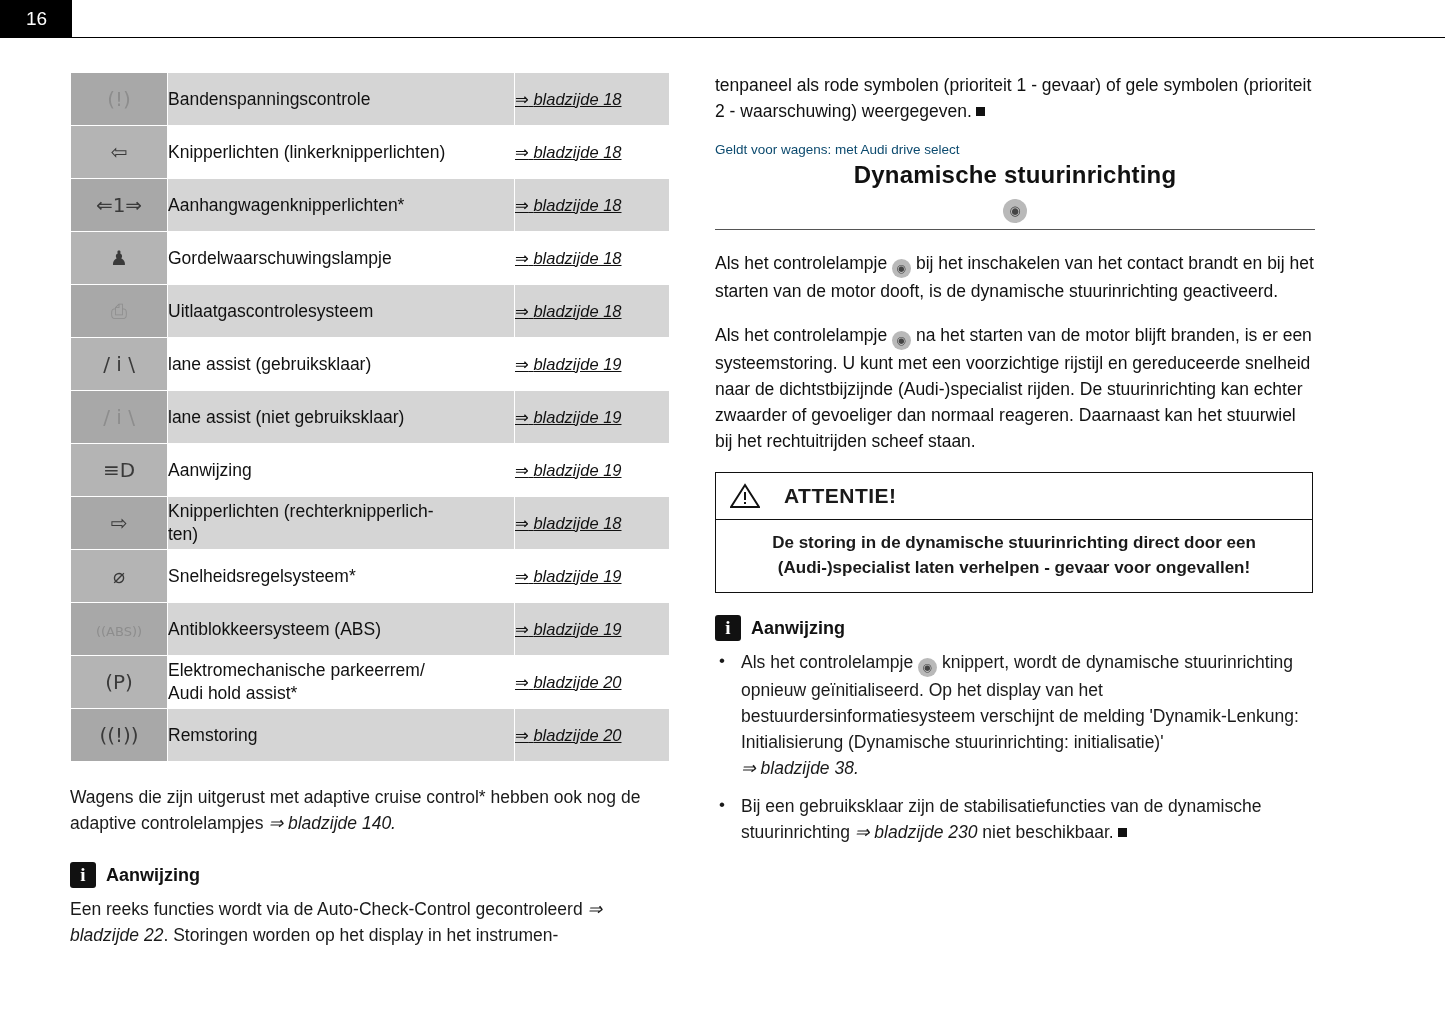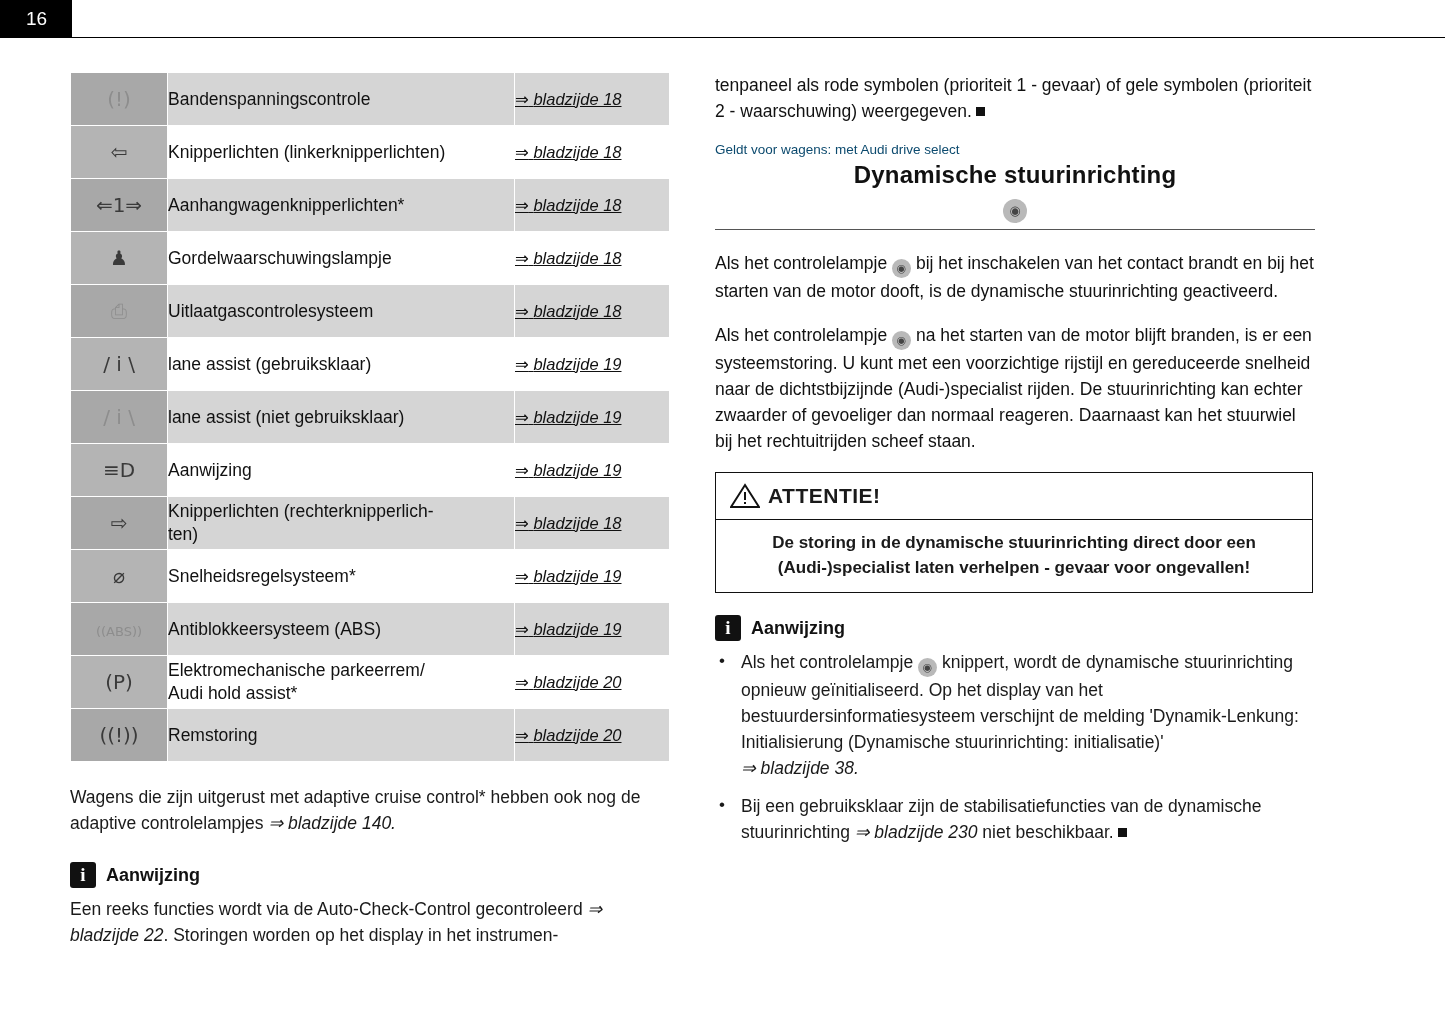--- a/index.html
+++ b/index.html
@@ -196,21 +196,21 @@
   
   .attention-box {
     border: 1px solid #111;
     margin: 4px 0 22px 0;
     width: 598px;
     box-sizing: border-box;
   }
   .attention-head {
     display: flex;
     align-items: center;
-    gap: 8px;
+    gap: 24px;
     padding: 10px 14px 10px 14px;
     border-bottom: 1px solid #111;
   }
   .tri-icon {
     width: 30px;
     height: 26px;
     position: relative;
   }
   .tri-icon svg { display: block; }
   .attention-title {

